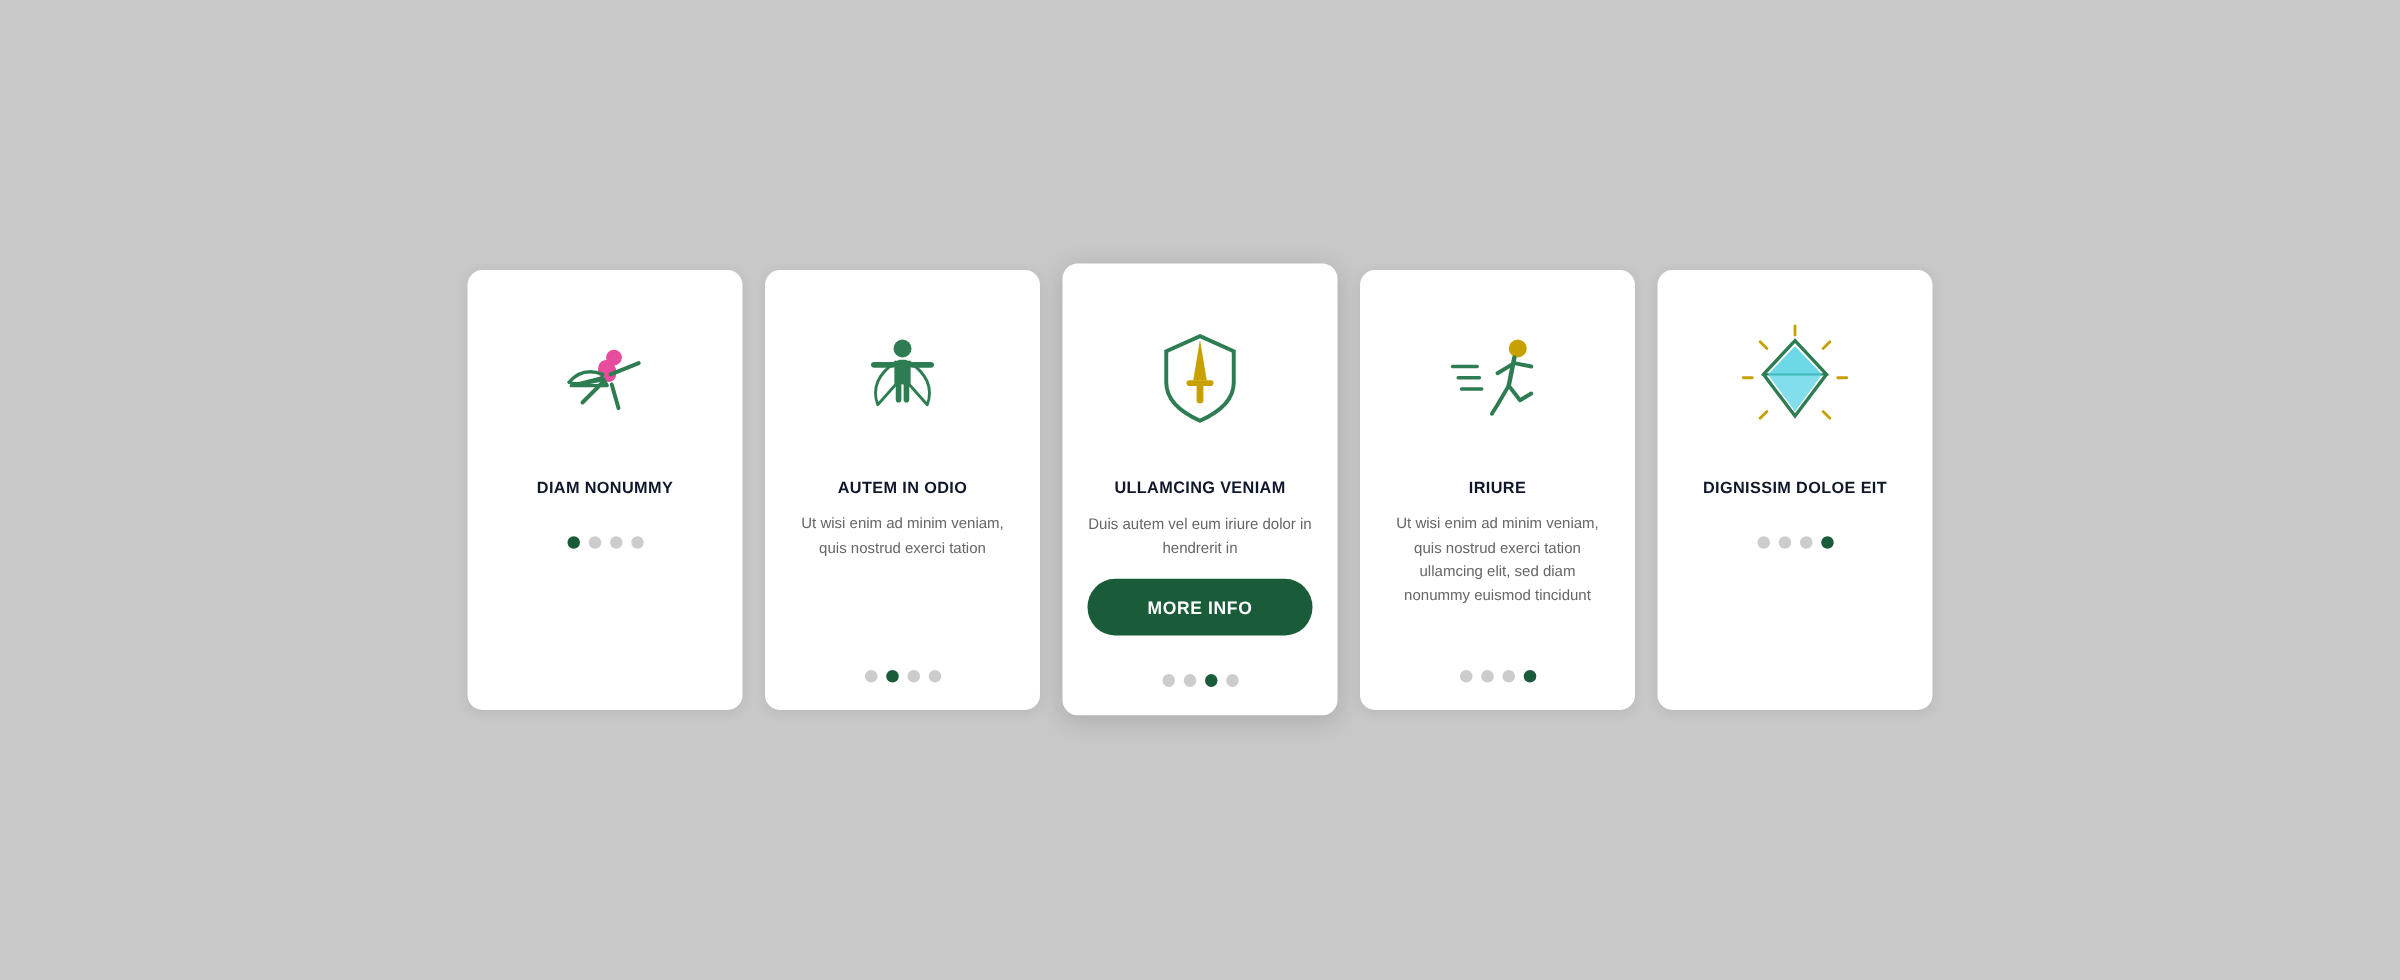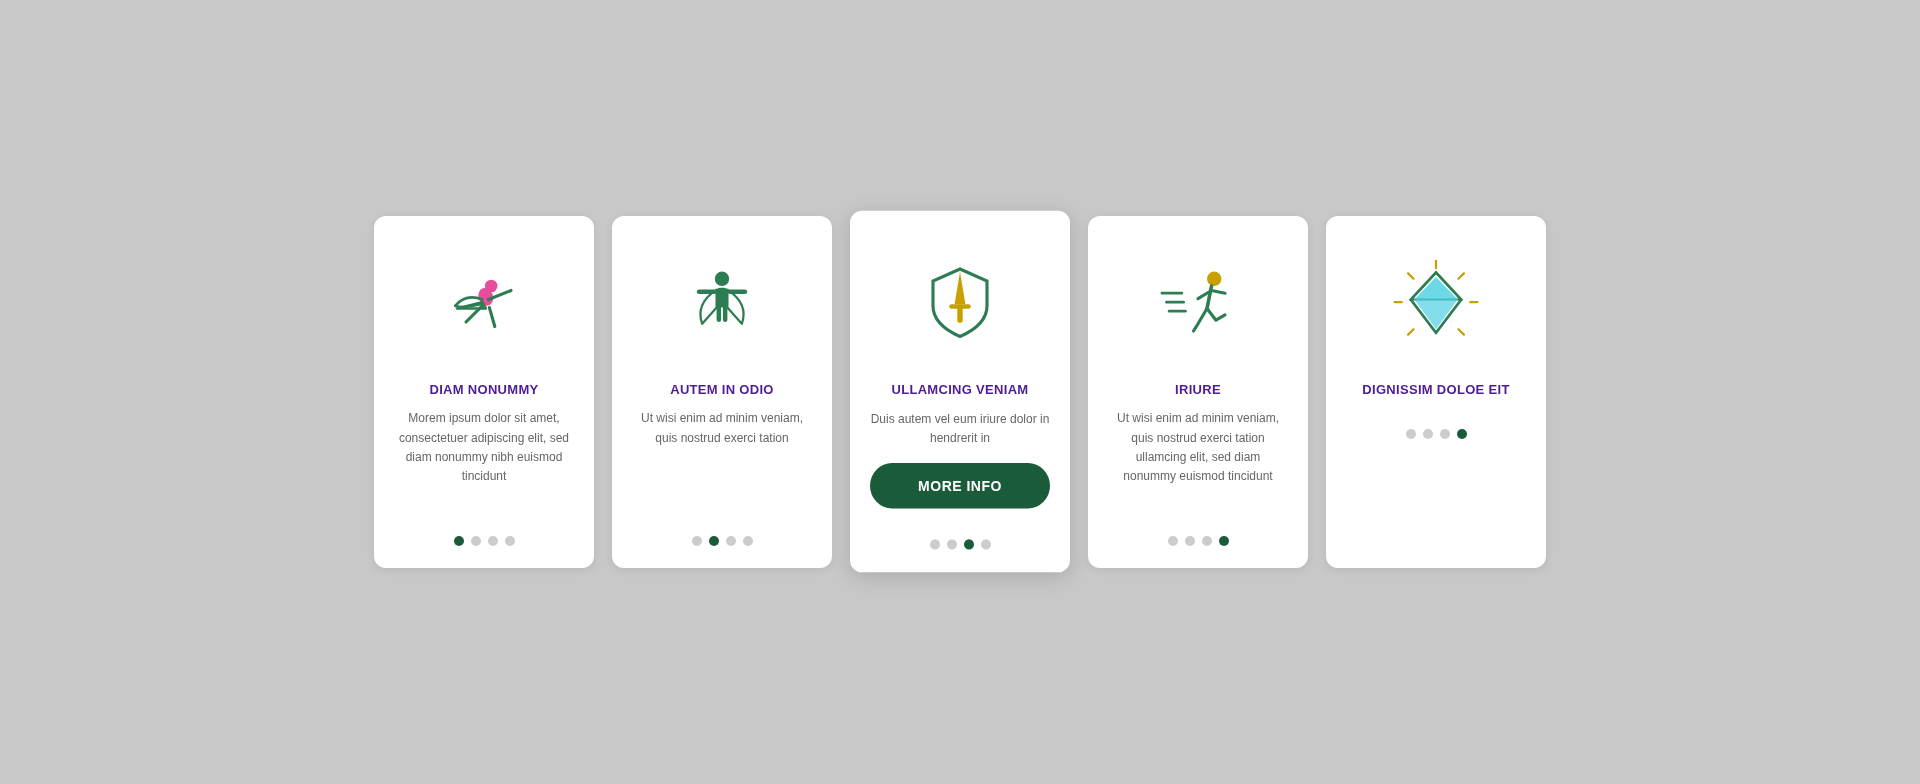--- a/index.html
+++ b/index.html
@@ -42,21 +42,21 @@
       height: 120px;
       display: flex;
       align-items: center;
       justify-content: center;
       margin-bottom: 18px;
     }
 
     .card-title {
       font-size: 13px;
       font-weight: 900;
-      color: #4c1d95;
+      color: #0f172a;
       text-align: left;
       margin-bottom: 12px;
       letter-spacing: 0.3px;
       text-transform: uppercase;
     }
 
     .card-text {
       font-size: 12px;
       color: #666;
       text-align: center;
@@ -121,21 +121,20 @@
 
         <path d="M48 52 L30 70" fill="none" stroke="#2e7d52" stroke-width="3.5" stroke-linecap="round"></path>
 
         <path d="M56 54 L62 75" fill="none" stroke="#2e7d52" stroke-width="3.5" stroke-linecap="round"></path>
 
         <path d="M18 52 Q30 38 48 45" fill="none" stroke="#2e7d52" stroke-width="3" stroke-linecap="round"></path>
         <path d="M18 52 Q28 55 48 50" fill="none" stroke="#2e7d52" stroke-width="2.5" stroke-linecap="round"></path>
       </svg>
     </div>
     <div class="card-title">DIAM NONUMMY</div>
-    <div class="card-text">Morem ipsum dolor sit amet, consectetuer adipiscing elit, sed diam nonummy nibh euismod tincidunt</div>
     <div class="dots">
       <div class="dot active"></div>
       <div class="dot"></div>
       <div class="dot"></div>
       <div class="dot"></div>
     </div>
   </div>
 
   <div class="card">
     <div class="icon-area">

